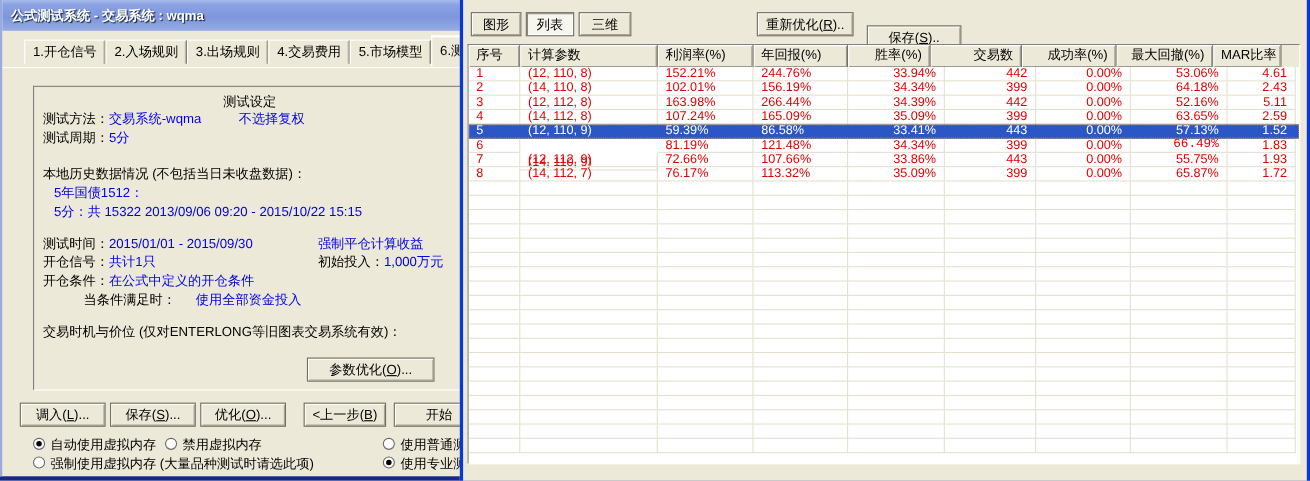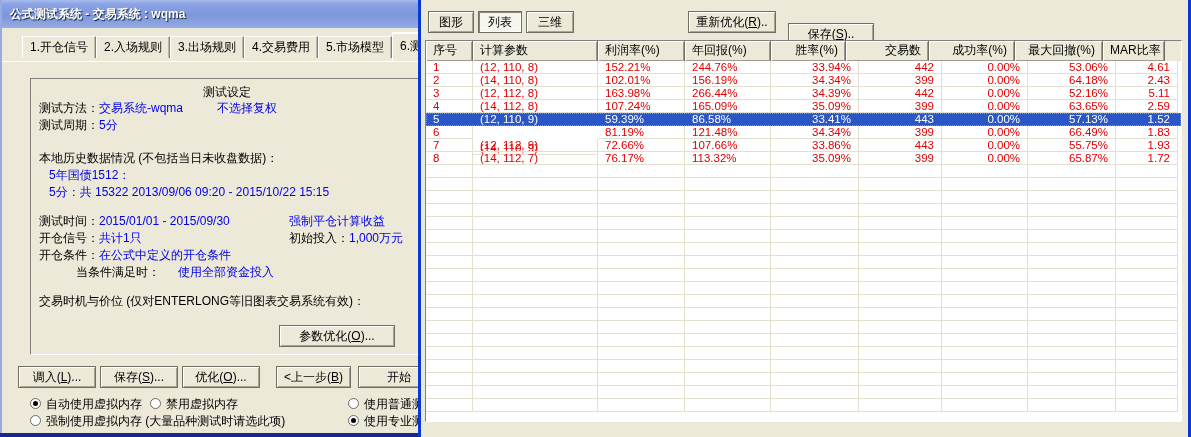--- a/index.html
+++ b/index.html
@@ -228,21 +228,21 @@
             <div class="tcell ar" style="width: 62px;">1.52</div>
           </div>
           <div class="trow">
             <div class="tcell" style="width: 47px;">6</div>
             <div class="tcell" style="width: 125px; margin-top: 16px;">(14, 110, 9)</div>
             <div class="tcell" style="width: 87px;">81.19%</div>
             <div class="tcell" style="width: 86px;">121.48%</div>
             <div class="tcell ar" style="width: 88px;">34.34%</div>
             <div class="tcell ar" style="width: 83px;">399</div>
             <div class="tcell ar" style="width: 86px;">0.00%</div>
-            <div class="tcell ar" style="width: 88px;">66.49%</div>
+            <div class="tcell ar" style="width: 88px; font-family: Liberation Mono, monospace;">66.49%</div>
             <div class="tcell ar" style="width: 62px;">1.83</div>
           </div>
           <div class="trow">
             <div class="tcell" style="width: 47px;">7</div>
             <div class="tcell" style="width: 125px;">(12, 112, 9)</div>
             <div class="tcell" style="width: 87px;">72.66%</div>
             <div class="tcell" style="width: 86px;">107.66%</div>
             <div class="tcell ar" style="width: 88px;">33.86%</div>
             <div class="tcell ar" style="width: 83px;">443</div>
             <div class="tcell ar" style="width: 86px;">0.00%</div>

